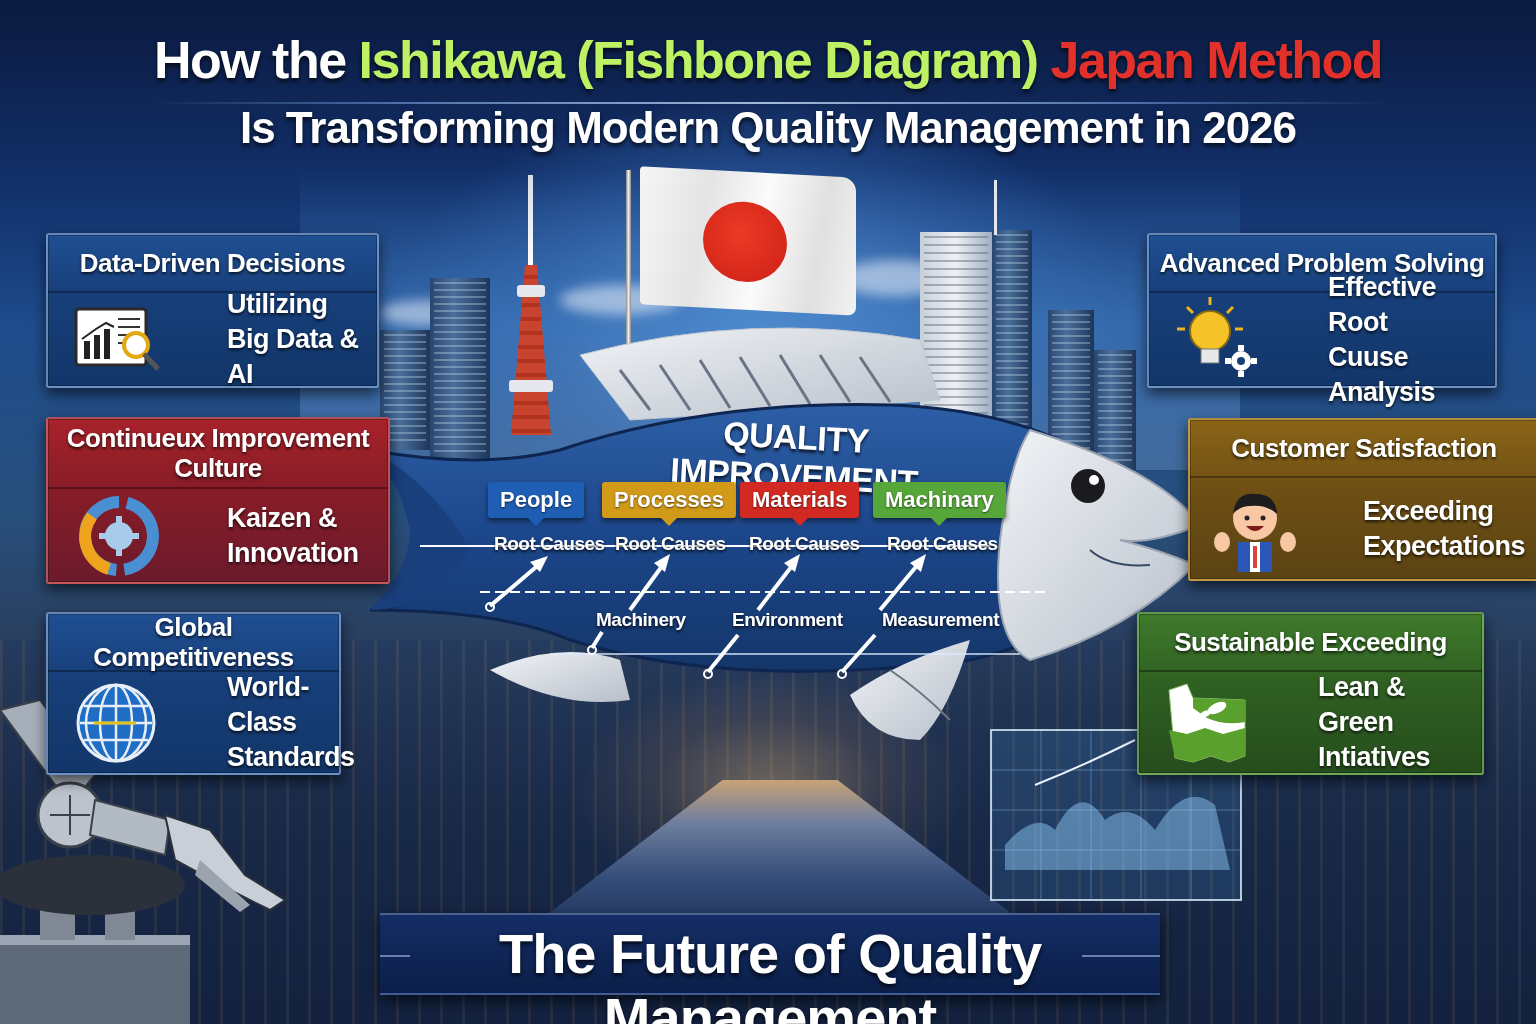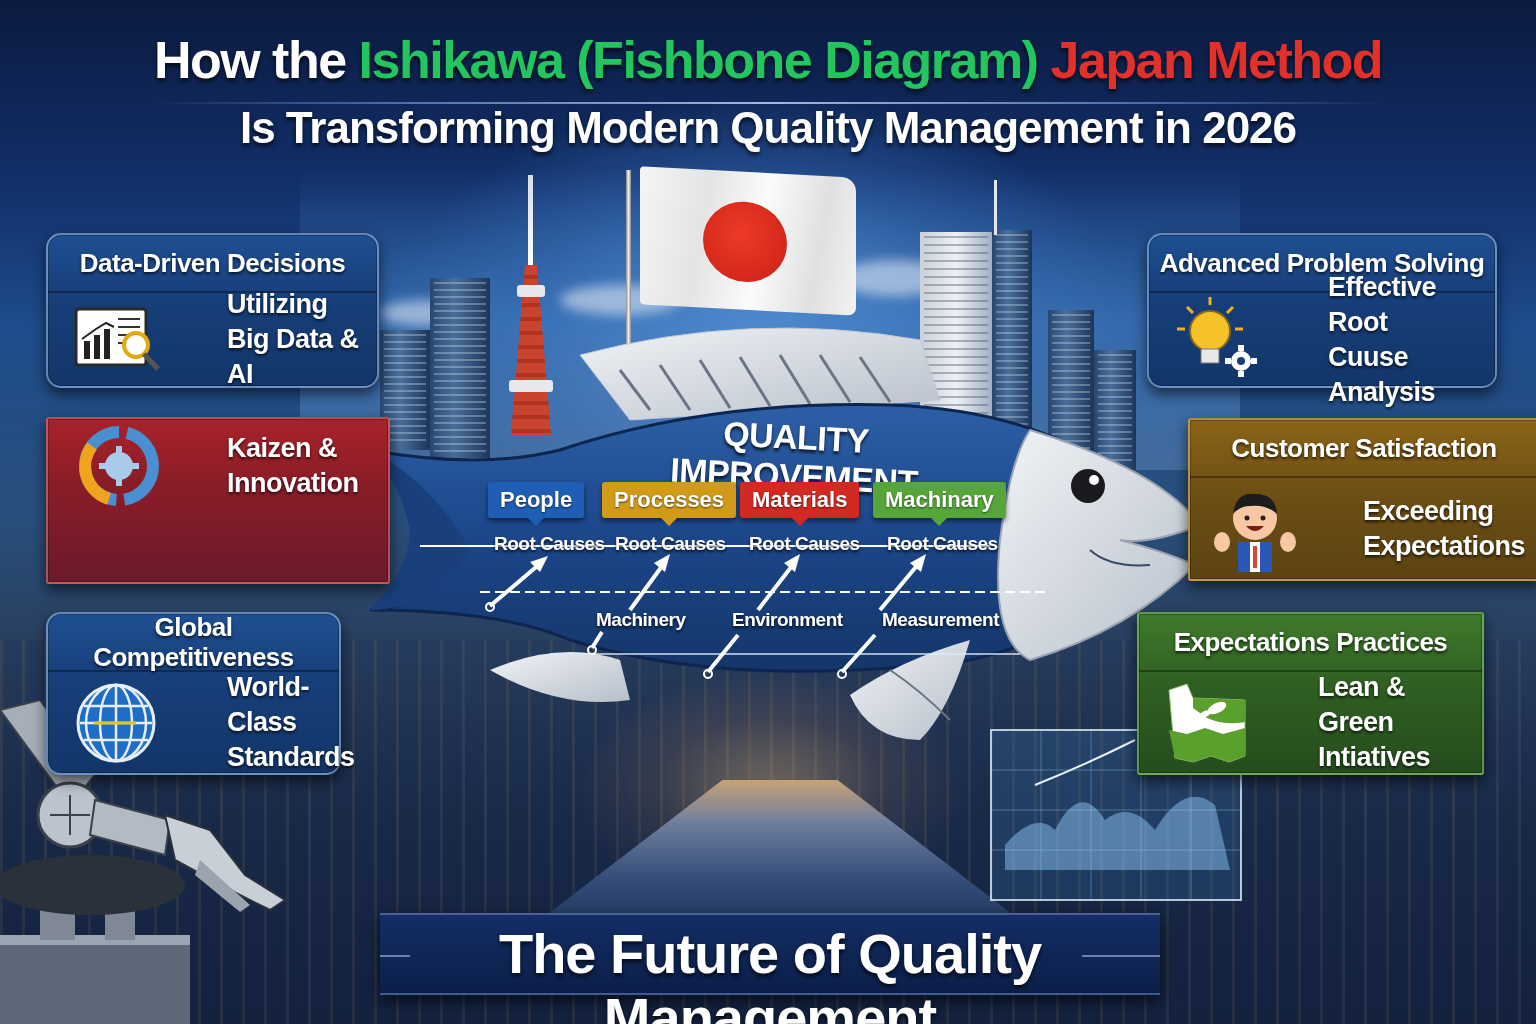--- a/index.html
+++ b/index.html
@@ -54,21 +54,21 @@
   .flag {
     position: absolute; left: 640px; top: 172px; width: 216px; height: 138px;
     background: linear-gradient(100deg, #f5f5f5 0%, #e4e4e4 30%, #fbfbfb 55%, #e0e0e0 80%, #f2f2f2 100%);
     border-radius: 4px 14px 8px 4px;
     transform: skewY(3deg);
   }
   .flag .sun { position: absolute; left: 63px; top: 30px; width: 84px; height: 80px; border-radius: 50%; background: radial-gradient(circle at 45% 40%, #ec3a25, #cc1f16); }
 
   .title-area { position: absolute; left: 0; top: 24px; width: 1536px; text-align: center; }
   .title-line1 { font-size: 52px; font-weight: bold; letter-spacing: -1.5px; color: #ffffff; text-shadow: 0 3px 4px rgba(0,0,0,0.7); line-height: 72px; }
-  .title-line1 .gold { color: #22c55e; }
+  .title-line1 .gold { color: #bef264; }
   .title-line1 .red { color: #e2312a; }
   .title-rule { position: absolute; left: 150px; top: 78px; width: 1236px; height: 2px;
     background: linear-gradient(90deg, rgba(0,0,0,0), rgba(120,160,220,0.6) 20%, rgba(200,220,250,0.8) 50%, rgba(120,160,220,0.6) 80%, rgba(0,0,0,0)); }
   .title-line2 { font-size: 44px; font-weight: bold; letter-spacing: -1px; color: #ffffff; text-shadow: 0 3px 4px rgba(0,0,0,0.7); line-height: 64px; margin-top: 0; }
 
   .fish { position: absolute; left: 330px; top: 310px; width: 900px; height: 460px; }
   .fish svg { position: absolute; left: 0; top: 0; }
 
   .qi-title {
     position: absolute; left: 600px; top: 418px; width: 390px; text-align: center;
@@ -98,21 +98,21 @@
     height: 58px; display: flex; align-items: center; justify-content: center;
     font-size: 26px; font-weight: bold; color: #fff; letter-spacing: -0.5px;
     text-shadow: 0 2px 3px rgba(0,0,0,0.7);
     border-bottom: 2px solid rgba(0,0,0,0.35);
     text-align: center; line-height: 30px; padding: 0 8px;
   }
   .panel .p-body { display: flex; align-items: center; padding: 0 16px 0 26px; gap: 43px; }
   .panel .p-icon { width: 90px; height: 90px; flex: 0 0 90px; position: relative; }
   .panel .p-text { font-size: 27px; font-weight: bold; color: #fff; line-height: 35px; text-shadow: 0 2px 3px rgba(0,0,0,0.7); margin-left: 20px; letter-spacing: -0.5px; }
 
-  .blue { background: linear-gradient(180deg, #1f4f92 0%, #173f7a 40%, #123669 100%); border-radius: 15px; }
+  .blue { background: linear-gradient(180deg, #1f4f92 0%, #173f7a 40%, #123669 100%); }
   .red-p { background: linear-gradient(180deg, #a8222a 0%, #8b1d27 38%, #6b1a2c 100%); border-color: rgba(230,140,140,0.5); }
   .gold-p { background: linear-gradient(180deg, #8a6417 0%, #6e4f14 45%, #5b4313 100%); border-color: rgba(230,190,100,0.6); }
   .green-p { background: linear-gradient(180deg, #3f7a2c 0%, #2f5f22 45%, #264d1d 100%); border-color: rgba(150,210,120,0.55); }
 
   .footer-band {
     position: absolute; left: 380px; top: 913px; width: 780px; height: 82px;
     background: linear-gradient(180deg, #142d66, #0f2656 50%, #0c1f4a);
     border-top: 2px solid rgba(150,180,230,0.45);
     border-bottom: 2px solid rgba(150,180,230,0.35);
     box-shadow: 0 6px 14px rgba(0,0,0,0.6);
@@ -305,20 +305,21 @@
         </svg>
       </div>
       <div class="p-text">
           <div>Utilizing</div>
           <div>Big Data &amp; AI</div>
         </div>
     </div>
   </div>
 
   <div class="panel red-p" style="left:46px;top:417px;width:344px;height:167px;">
+    <div class="p-head" style="height:70px;">Continueux Improvement Culture</div>
     <div class="p-body" style="height:93px;">
       <div class="p-icon">
         <svg width="90" height="90" viewBox="0 0 90 90">
           <circle cx="45" cy="45" r="34" fill="none" stroke="#4a8fd2" stroke-width="12" stroke-dasharray="48 8"></circle>
           <path d="M18 25 A34 34 0 0 0 35 78" stroke="#f0a31c" stroke-width="12" fill="none"></path>
           <circle cx="45" cy="45" r="14" fill="#a8cbec"></circle>
           <g fill="#a8cbec">
               <rect x="42" y="25" width="6" height="8"></rect>
               <rect x="42" y="57" width="6" height="8"></rect>
               <rect x="25" y="42" width="8" height="6"></rect>
@@ -406,21 +407,21 @@
         </svg>
       </div>
       <div class="p-text">
           <div>Exceeding</div>
           <div>Expectations</div>
         </div>
     </div>
   </div>
 
   <div class="panel green-p" style="left:1137px;top:612px;width:347px;height:163px;">
-    <div class="p-head">Expectations Practices</div>
+    <div class="p-head">Sustainable Exceeding</div>
     <div class="p-body" style="height:101px;">
       <div class="p-icon">
         <svg width="90" height="90" viewBox="0 0 90 90">
           <path d="M4 12 L22 6 L28 20 L80 22 L80 78 L64 84 L46 78 L28 84 L10 80 Z" fill="#ffffff" stroke="#8fbf6a"></path>
           <path d="M4 52 L22 56 L40 50 L58 56 L80 50 L80 78 L64 84 L46 78 L28 84 L10 80 Z" fill="#5aa02c"></path>
           <path d="M28 20 L80 22 L80 44 Q60 48 42 40 L28 30 Z" fill="#5aa02c"></path>
           <ellipse cx="52" cy="30" rx="10" ry="5" fill="#ffffff" transform="rotate(-25 52 30)"></ellipse>
           <ellipse cx="40" cy="36" rx="6" ry="3" fill="#ffffff" transform="rotate(-25 40 36)"></ellipse>
         </svg>
       </div>

